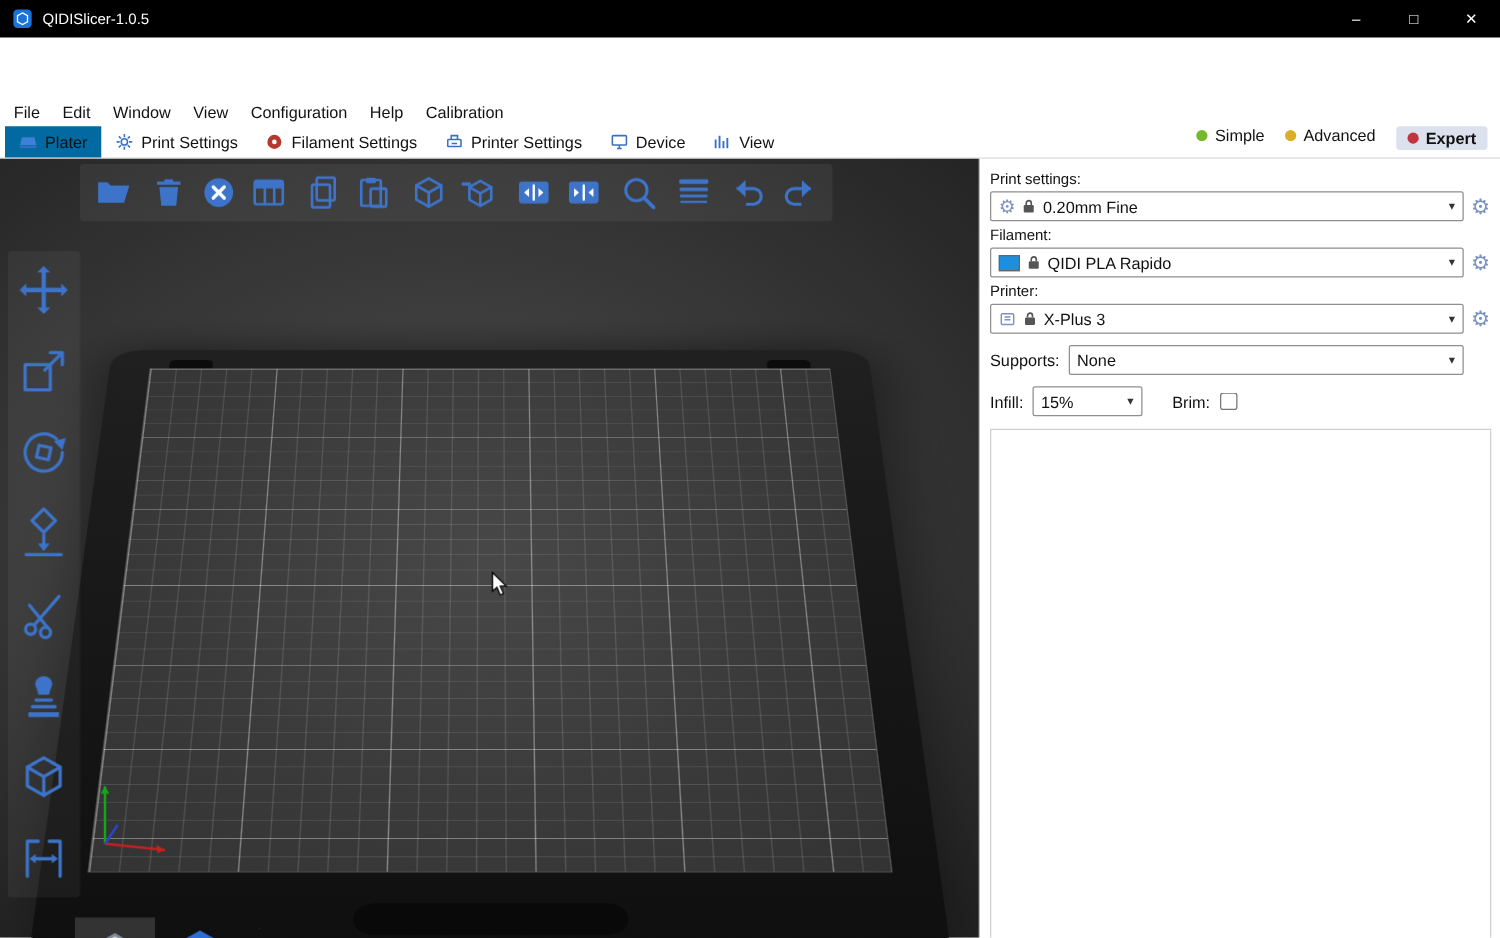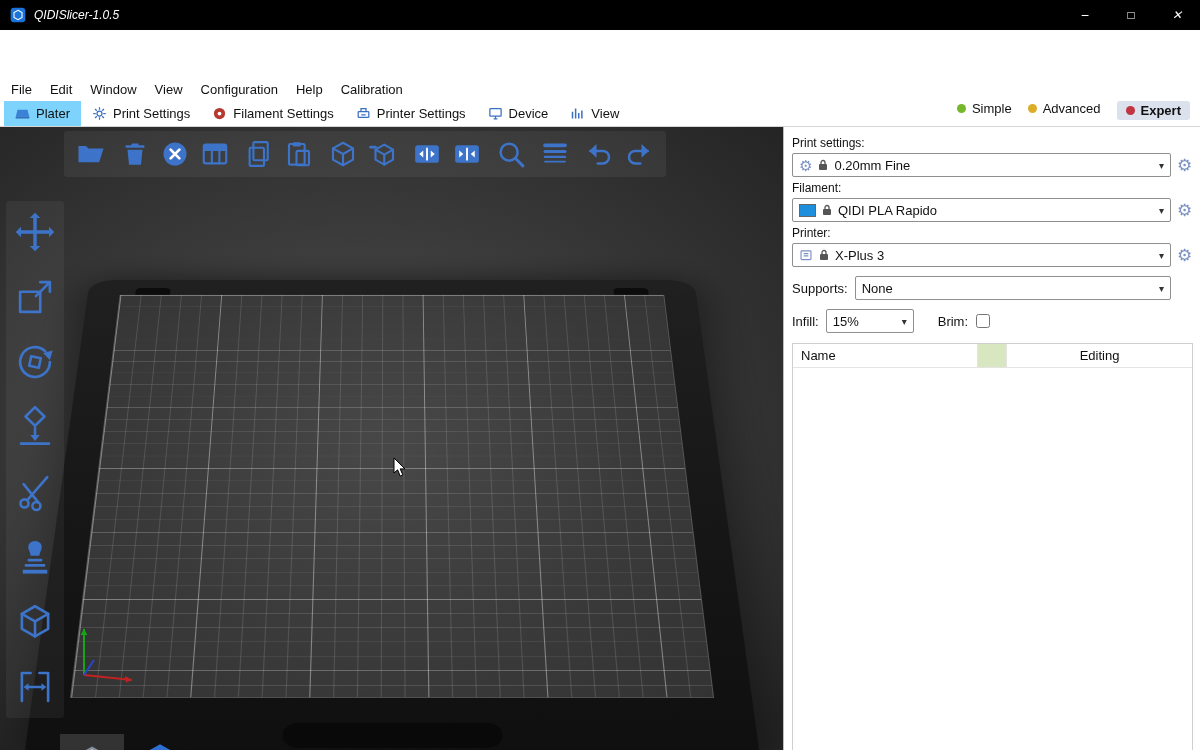--- a/index.html
+++ b/index.html
@@ -4,34 +4,34 @@
 <style>
   * { box-sizing: border-box; }
   html,body { margin:0; padding:0; }
   body {
     width:1200px; height:750px; overflow:hidden;
     font-family:"Liberation Sans", sans-serif; font-size:13px; color:#111;
     background:#fff;
   }
 
   
-  .titlebar { height:30px; background:#000; color:#fff; display:flex; align-items:center; gap:8px; padding-left:10px;font-style:italic; }
+  .titlebar { height:30px; background:#000; color:#fff; display:flex; align-items:center; gap:8px; padding-left:10px; }
   .app-ico { width:16px; height:16px; flex:0 0 auto; }
   .title-text { font-size:12px; }
   .win-btns { margin-left:auto; display:flex; height:100%; }
   .win-btn { width:46px; display:flex; align-items:center; justify-content:center; font-size:12px; color:#fff; }
 
   
   .menubar { height:23px; display:flex; align-items:center; padding-left:2px; background:#fff;margin-top:48px; }
   .menu-item { padding:0 9px; cursor:default; }
 
   
   .tabbar { height:26px; display:flex; align-items:stretch; background:#fff; border-bottom:1px solid #d5d5d5; padding-left:4px; }
   .tab { display:flex; align-items:center; gap:6px; padding:0 11px; }
-  .tab.active { background:#7dd3fc; }
+  .tab.active { background:#0369a1; }
   .tab svg { width:15px; height:15px; }
   .modes { margin-left:auto; display:flex; align-items:flex-start; gap:16px; padding-right:10px; }
   .mode { display:flex; align-items:center; gap:6px; }
   .mode .dot { width:9px; height:9px; border-radius:50%; }
   .mode.active { background:#dbe1ed; padding:2px 9px; border-radius:3px; font-weight:700; }
 
   
   .main { display:flex; height:671px; }
   .viewport {
     position:relative; width:783px; height:671px; overflow:hidden;
@@ -406,23 +406,18 @@
       <span class="lbl">Infill:</span>
       <div class="combo small">
         <span>15%</span>
         <span class="chev">▾</span>
       </div>
       <span class="brim-lbl">Brim:</span>
       <input type="checkbox" class="checkbox" style="">
     </div>
 
     <div class="obj-table">
-      <div class="obj-head">
-        <span class="col-name">Name</span>
-        <span class="col-extruder"></span>
-        <span class="col-editing">Editing</span>
-      </div>
       <div class="obj-body"></div>
     </div>
 
     <div class="slice-btn">Slice now</div>
   </div>
 </div>
 
 </body></html>

